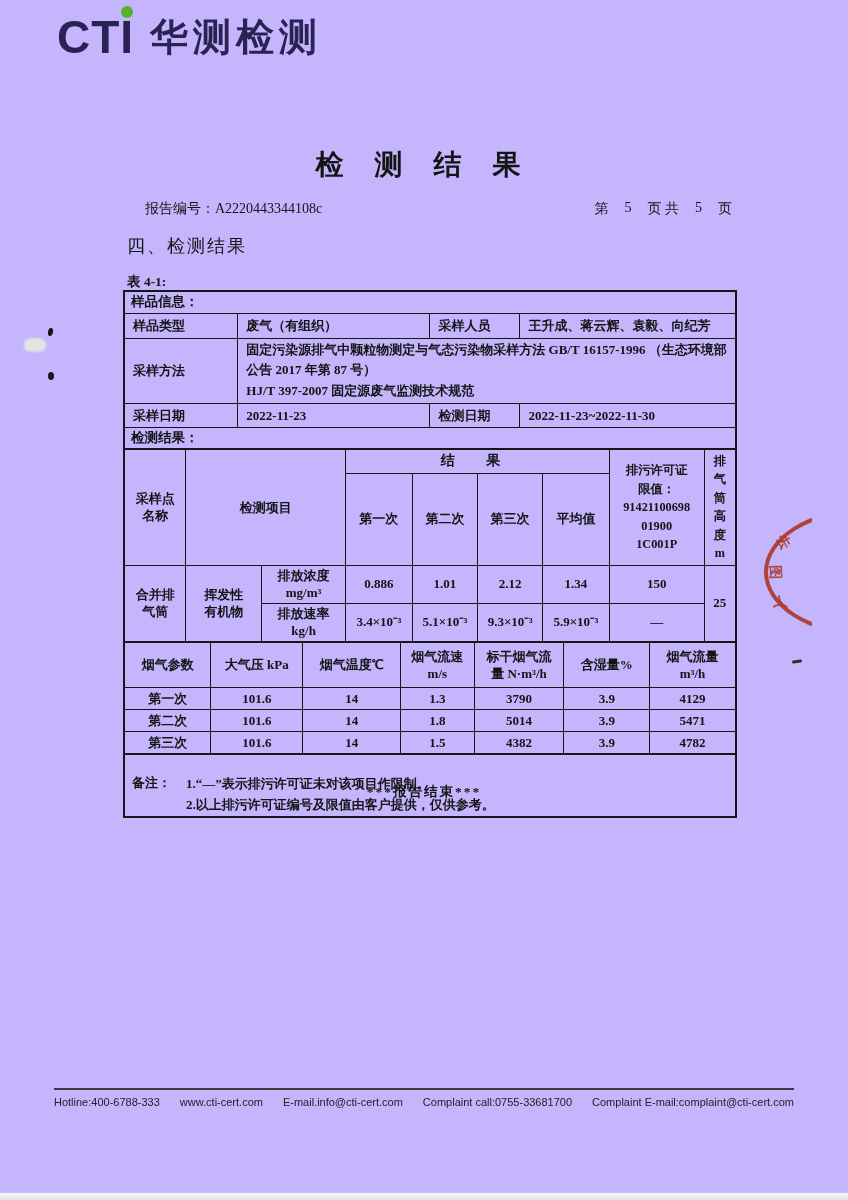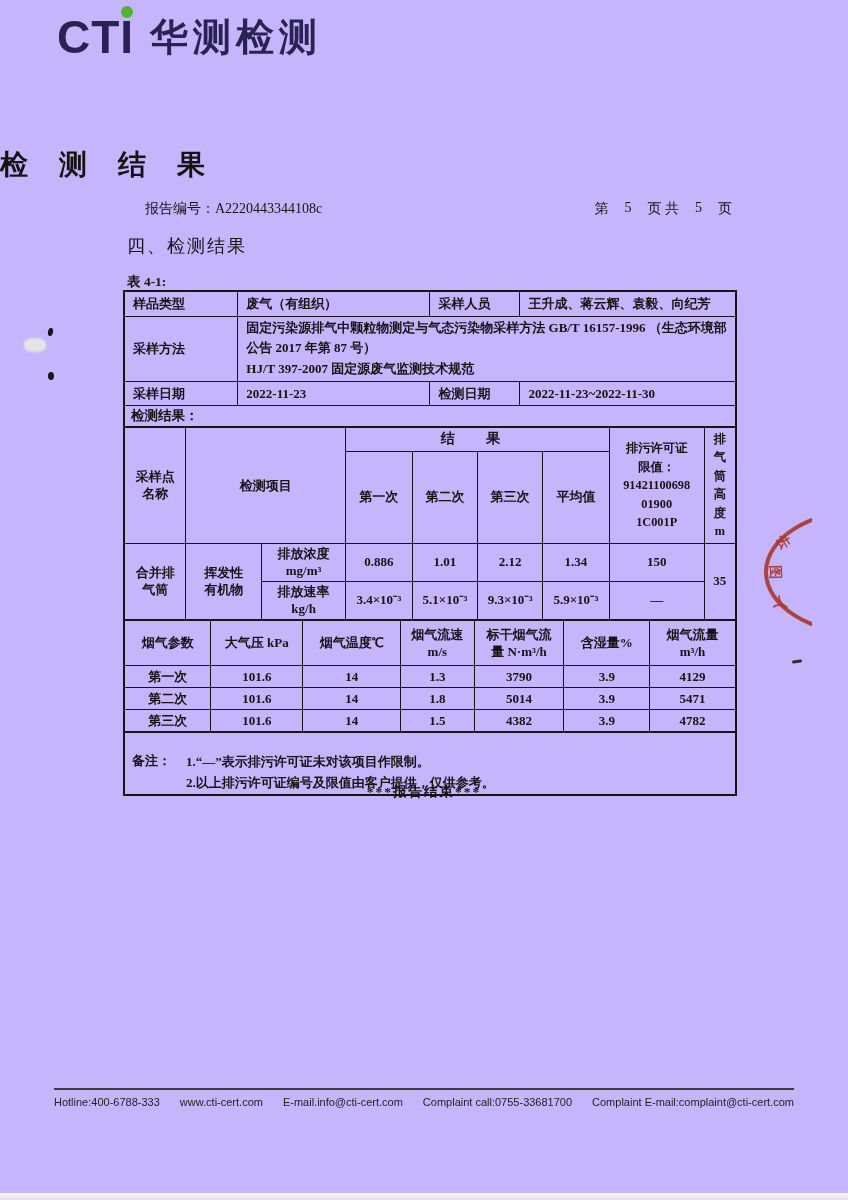--- a/index.html
+++ b/index.html
@@ -8,21 +8,21 @@
   .page { position:relative; width:848px; height:1200px; background:#c4b5fd; overflow:hidden; }
 
   
   .logo { position:absolute; left:57px; top:14px; display:flex; align-items:center; }
   .logo-en { font-family:"Liberation Sans", sans-serif; font-weight:bold; font-size:46px; color:#2a2254; letter-spacing:1px; line-height:1; }
   .logo-i { position:relative; display:inline-block; }
   .logo-dot { position:absolute; top:-8px; left:50%; transform:translateX(-50%); width:12px; height:12px; border-radius:50%; background:#54b22b; }
   .logo-cn { font-family:"Liberation Sans", sans-serif; font-weight:bold; font-size:38px; color:#2a2254; margin-left:16px; letter-spacing:5px; line-height:1; }
 
   
-  .doc-title { position:absolute; top:146px; left:0; width:100%; text-align:left; font-size:28px; font-weight:bold; letter-spacing:12px; }
+  .doc-title { position:absolute; top:146px; left:0; width:100%; text-align:center; font-size:28px; font-weight:bold; letter-spacing:12px; }
   .report-row { position:absolute; top:200px; left:145px; right:116px; display:flex; justify-content:space-between; font-size:14px; font-weight:normal; }
   .page-info { display:flex; gap:16px; }
 
   .section-heading { position:absolute; top:234px; left:127px; font-size:18px; font-weight:normal; letter-spacing:2px; }
   .table-label { position:absolute; top:273px; left:127px; font-size:13.5px; font-weight:bold; }
 
   
   .tables { position:absolute; top:290px; left:123px; width:614px; }
   table { width:100%; border-collapse:collapse; table-layout:fixed; border:2px solid #161616; }
   table + table { margin-top:-2px; }
@@ -91,20 +91,23 @@
   <div class="tables">
 
     <table>
       <colgroup>
           <col style="width:18.6%">
           <col style="width:31.4%">
           <col style="width:14.7%">
           <col style="width:35.3%">
         </colgroup>
       <tbody>
+          <tr style="height:22px">
+            <td colspan="4" class="sec">样品信息：</td>
+          </tr>
       <tr style="height:25px">
         <td class="left">样品类型</td>
         <td class="left">废气（有组织）</td>
         <td class="left">采样人员</td>
         <td class="left">王升成、蒋云辉、袁毅、向纪芳</td>
       </tr>
       <tr style="height:64px">
         <td class="left">采样方法</td>
         <td colspan="3" class="left method-cell">
           <div>固定污染源排气中颗粒物测定与气态污染物采样方法 GB/T 16157-1996 （生态环境部公告 2017 年第 87 号）</div>
@@ -163,21 +166,21 @@
         <td rowspan="2" class="pl">合并排
 气筒</td>
         <td rowspan="2" class="pl">挥发性
 有机物</td>
         <td>排放浓度 mg/m³</td>
         <td>0.886</td>
         <td>1.01</td>
         <td>2.12</td>
         <td>1.34</td>
         <td>150</td>
-        <td rowspan="2">35</td>
+        <td rowspan="2">25</td>
       </tr>
       <tr style="height:23px">
         <td>排放速率 kg/h</td>
         <td>3.4×10⁻³</td>
         <td>5.1×10⁻³</td>
         <td>9.3×10⁻³</td>
         <td>5.9×10⁻³</td>
         <td>—</td>
       </tr>
     </tbody>

